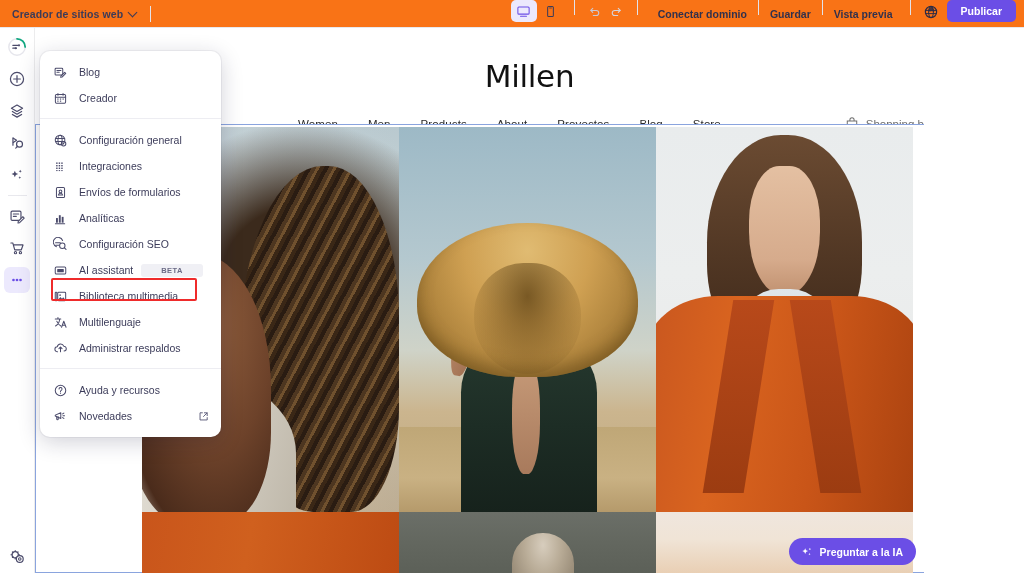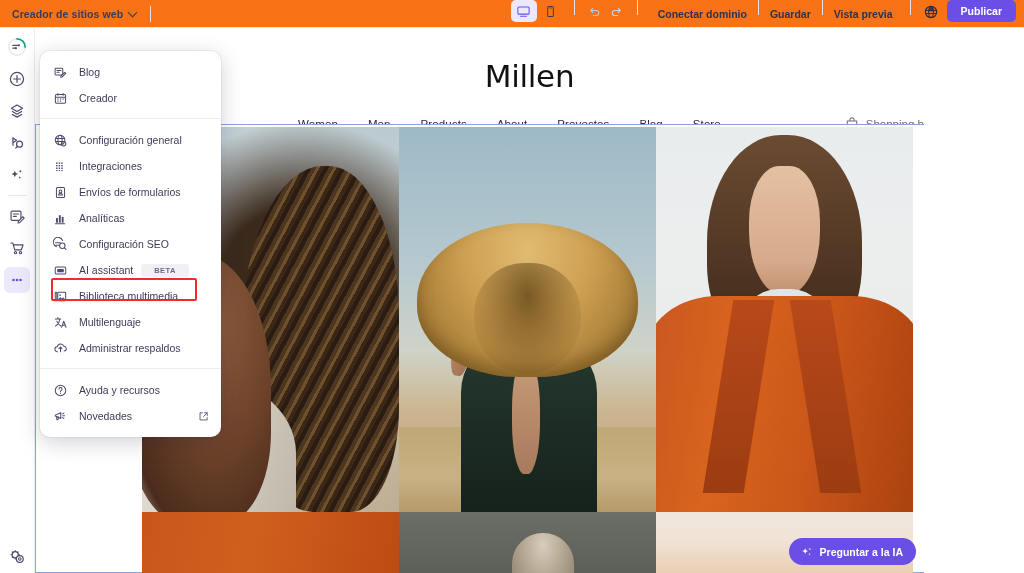--- a/index.html
+++ b/index.html
@@ -283,21 +283,21 @@
   .mi .mi-ico {
     width: 17px; height: 17px; margin-right: 10px;
     display: flex; align-items: center; justify-content: center;
     flex: 0 0 17px;
   }
   .mi .mi-lbl { white-space: nowrap; }
   .mi-sep { height: 1px; background: #ededf2; margin: 7px 0 8px 0; }
   .badge {
     margin-left: 8px; background: #f0f0f5; color: #6b6b86;
     font-size: 7.5px; font-weight: bold; letter-spacing: .4px;
-    padding: 2px 13px; border-radius: 3px;
+    padding: 2px 20px; border-radius: 3px;
   }
   .mi-ext { margin-left: auto; display: flex; align-items: center; }
   #mi-seo { position: relative; }
   #seo-highlight {
     position: absolute; left: 11px; top: 227px;
     width: 146px; height: 23px;
     border: 2px solid #ef2b2b; border-radius: 2px;
     pointer-events: none; z-index: 55;
   }
   .ico-stroke { stroke: #4b4b6b; fill: none; stroke-width: 1.35; stroke-linecap: round; stroke-linejoin: round; }

